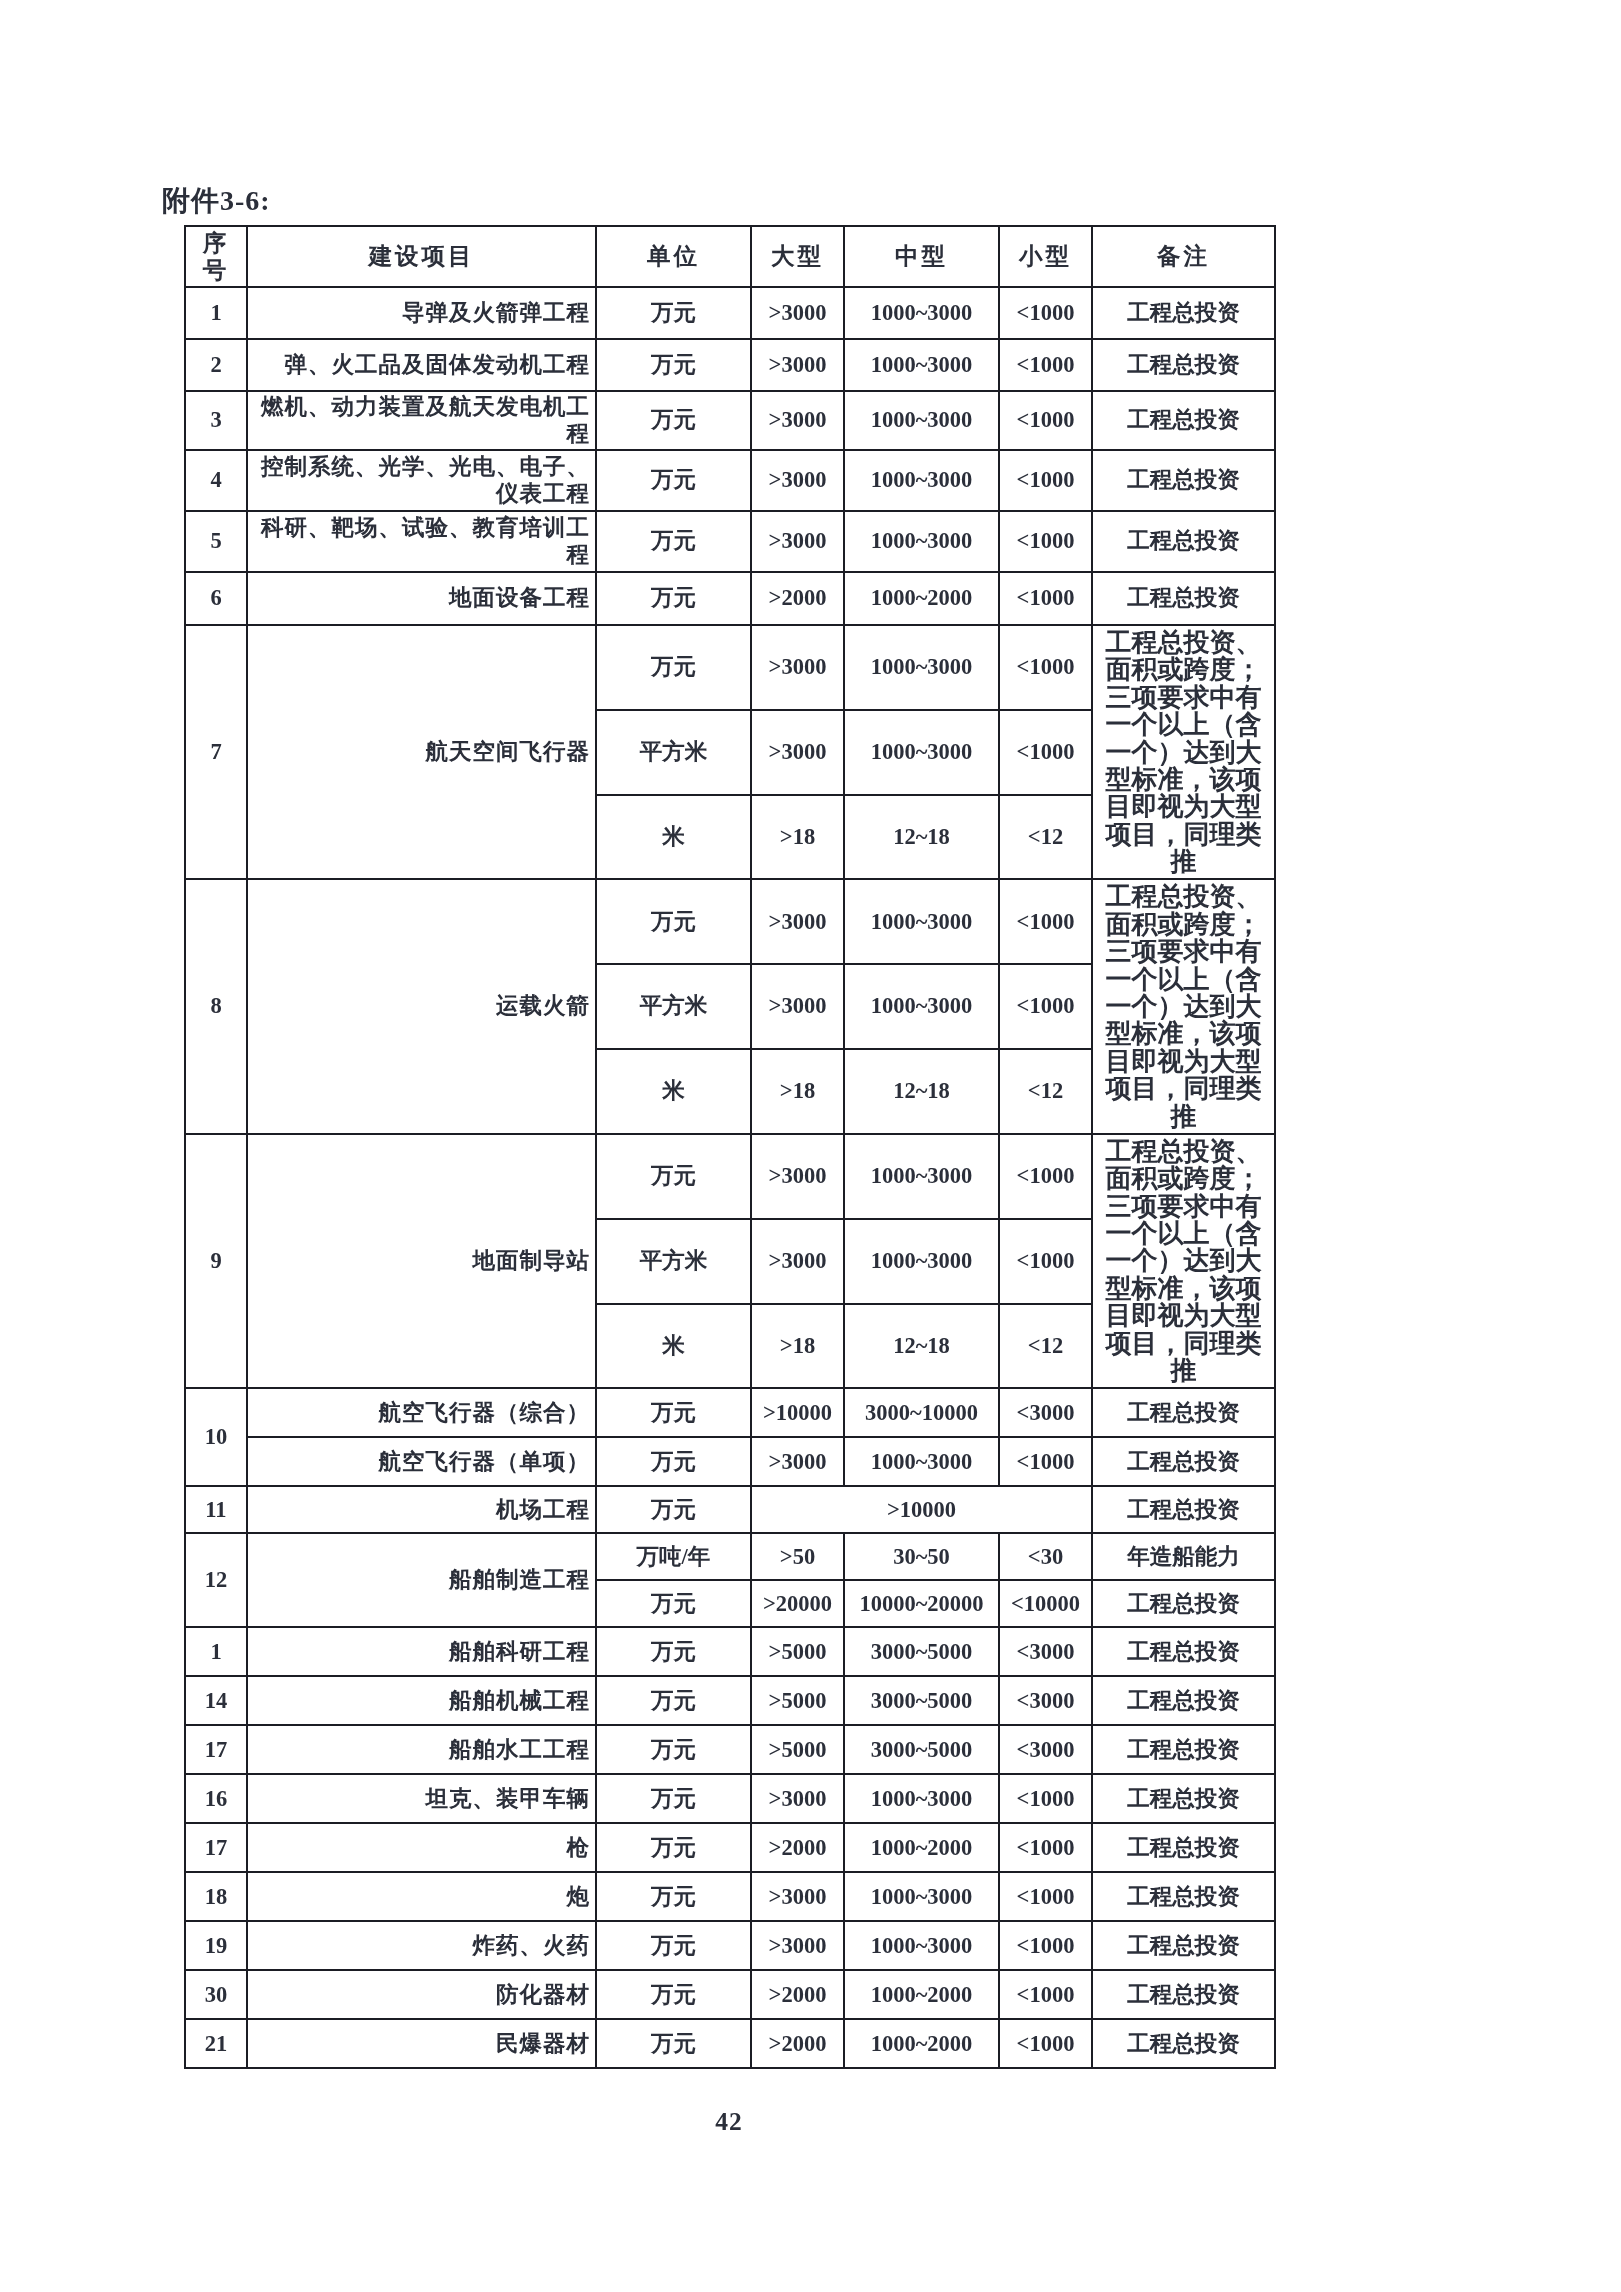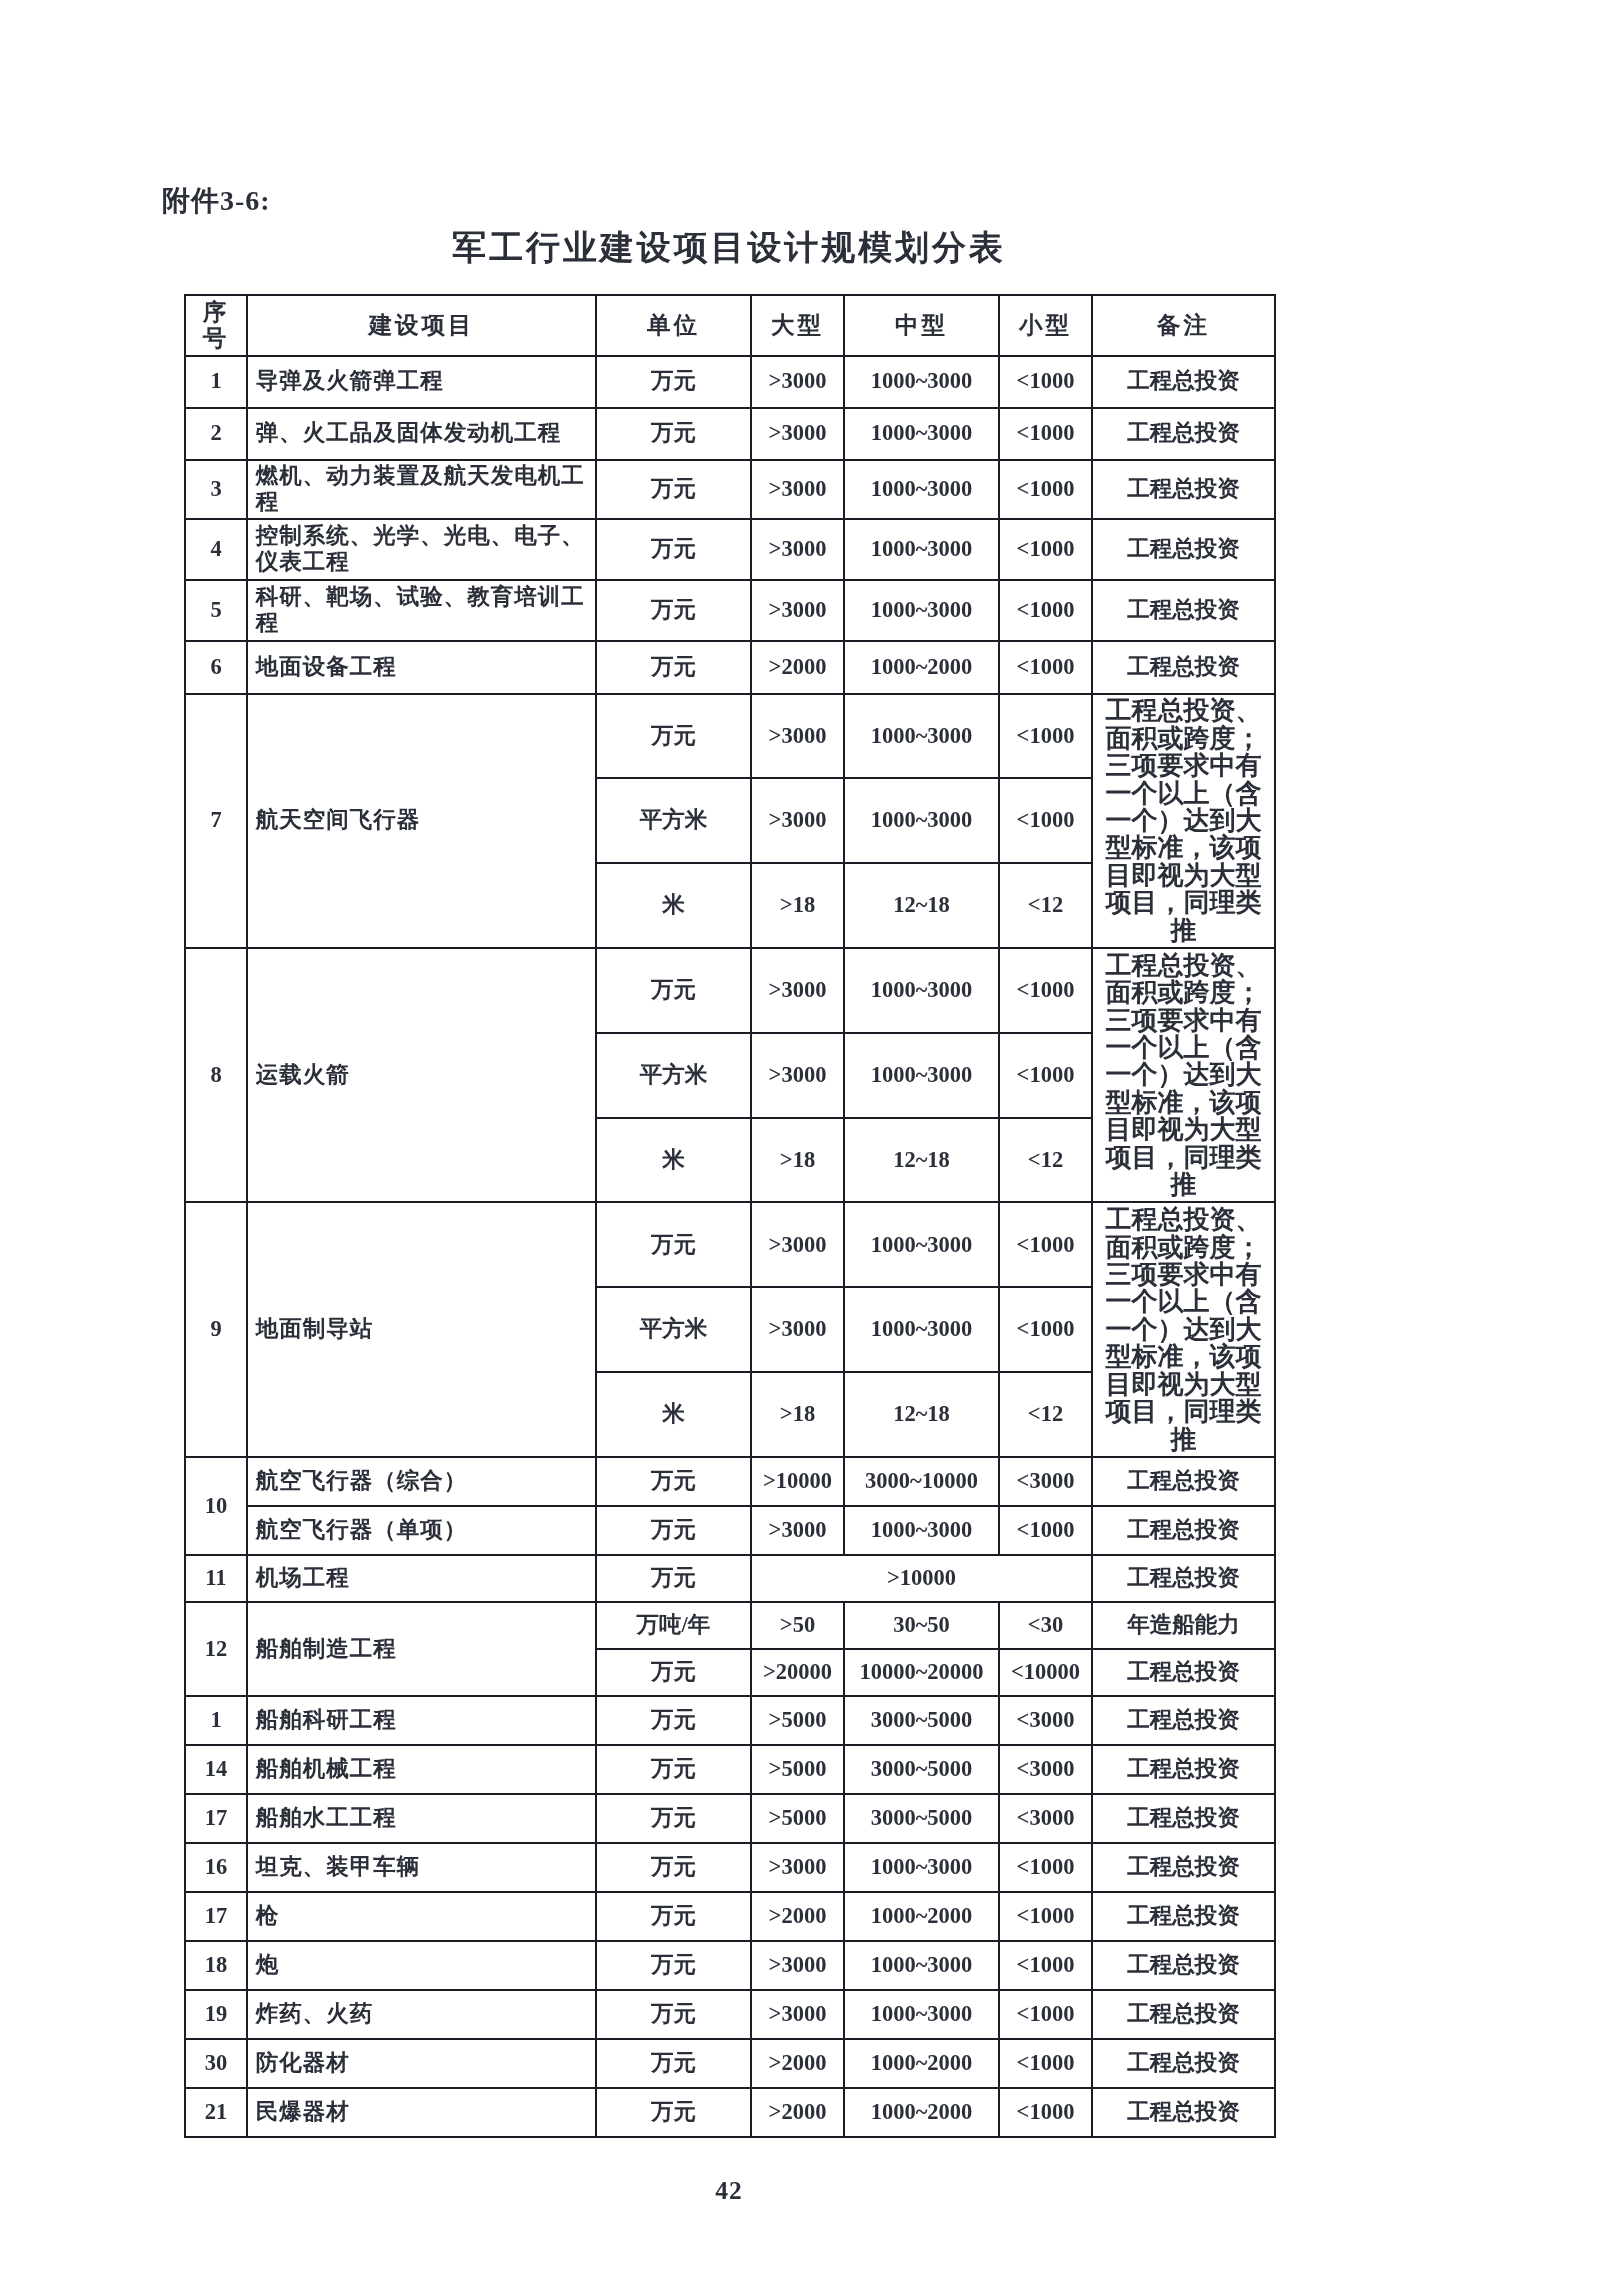--- a/index.html
+++ b/index.html
@@ -56,21 +56,21 @@
     line-height:26.5px;
     overflow:hidden;
   }
   .scale-table th{
     font-size:23.5px;
     letter-spacing:2.9px;
     font-weight:800;
     border-bottom:2.9px solid var(--line);
   }
   .scale-table td.name{
-    text-align:left;
+    text-align:right;
     padding-left:7.8px;
     letter-spacing:1px;
   }
   .scale-table td.remark-long{
     font-size:26px;
     line-height:27.4px;
     font-weight:700;
     padding:2.9px 3.9px;
     letter-spacing:0;
   }
@@ -93,21 +93,20 @@
 </style>
 </head>
 <body>
 
 <div class="page">
 
   <div class="attachment">附件3-6:</div>
 
   <div class="content">
 
-    <div class="doc-title">军工行业建设项目设计规模划分表</div>
 
     <table class="scale-table">
       <colgroup>
         <col style="width:62px">
         <col style="width:349px">
         <col style="width:155px">
         <col style="width:93px">
         <col style="width:155px">
         <col style="width:93px">
         <col style="width:183px">

